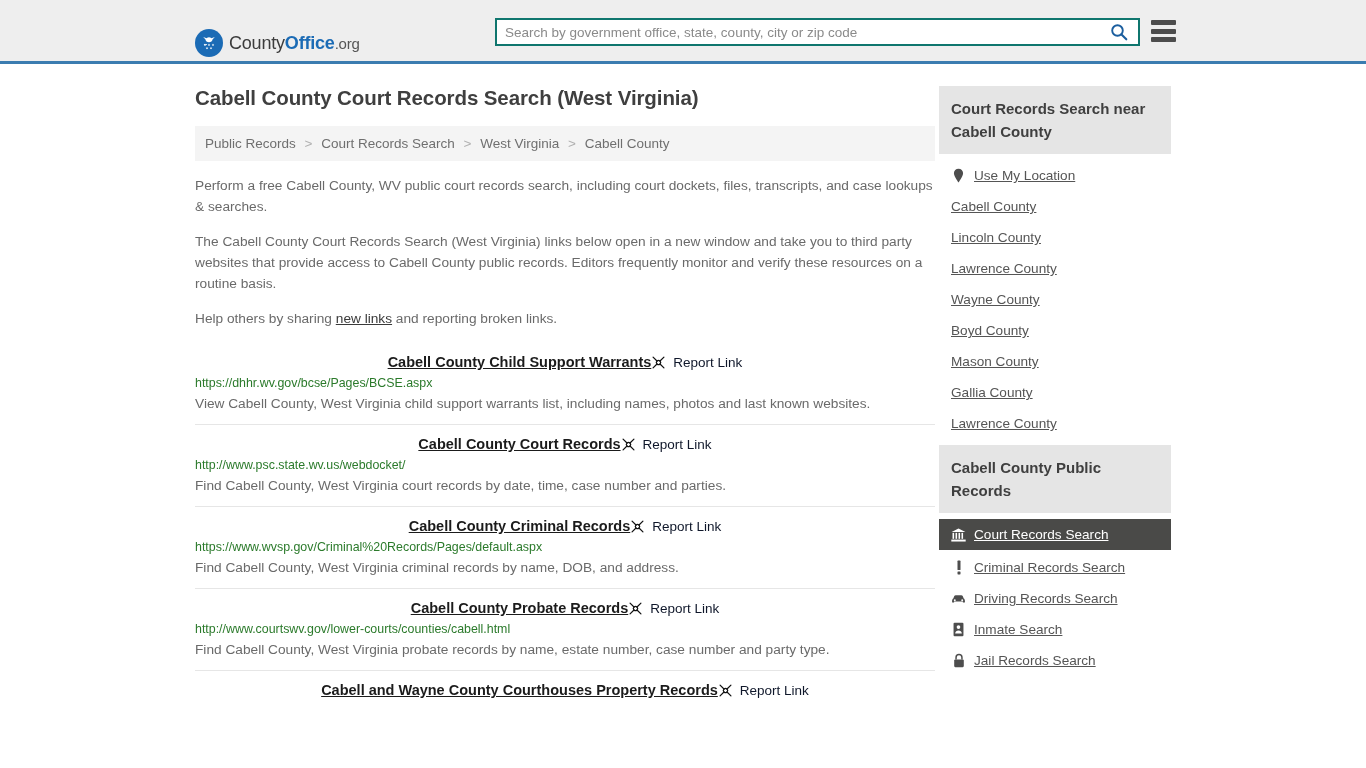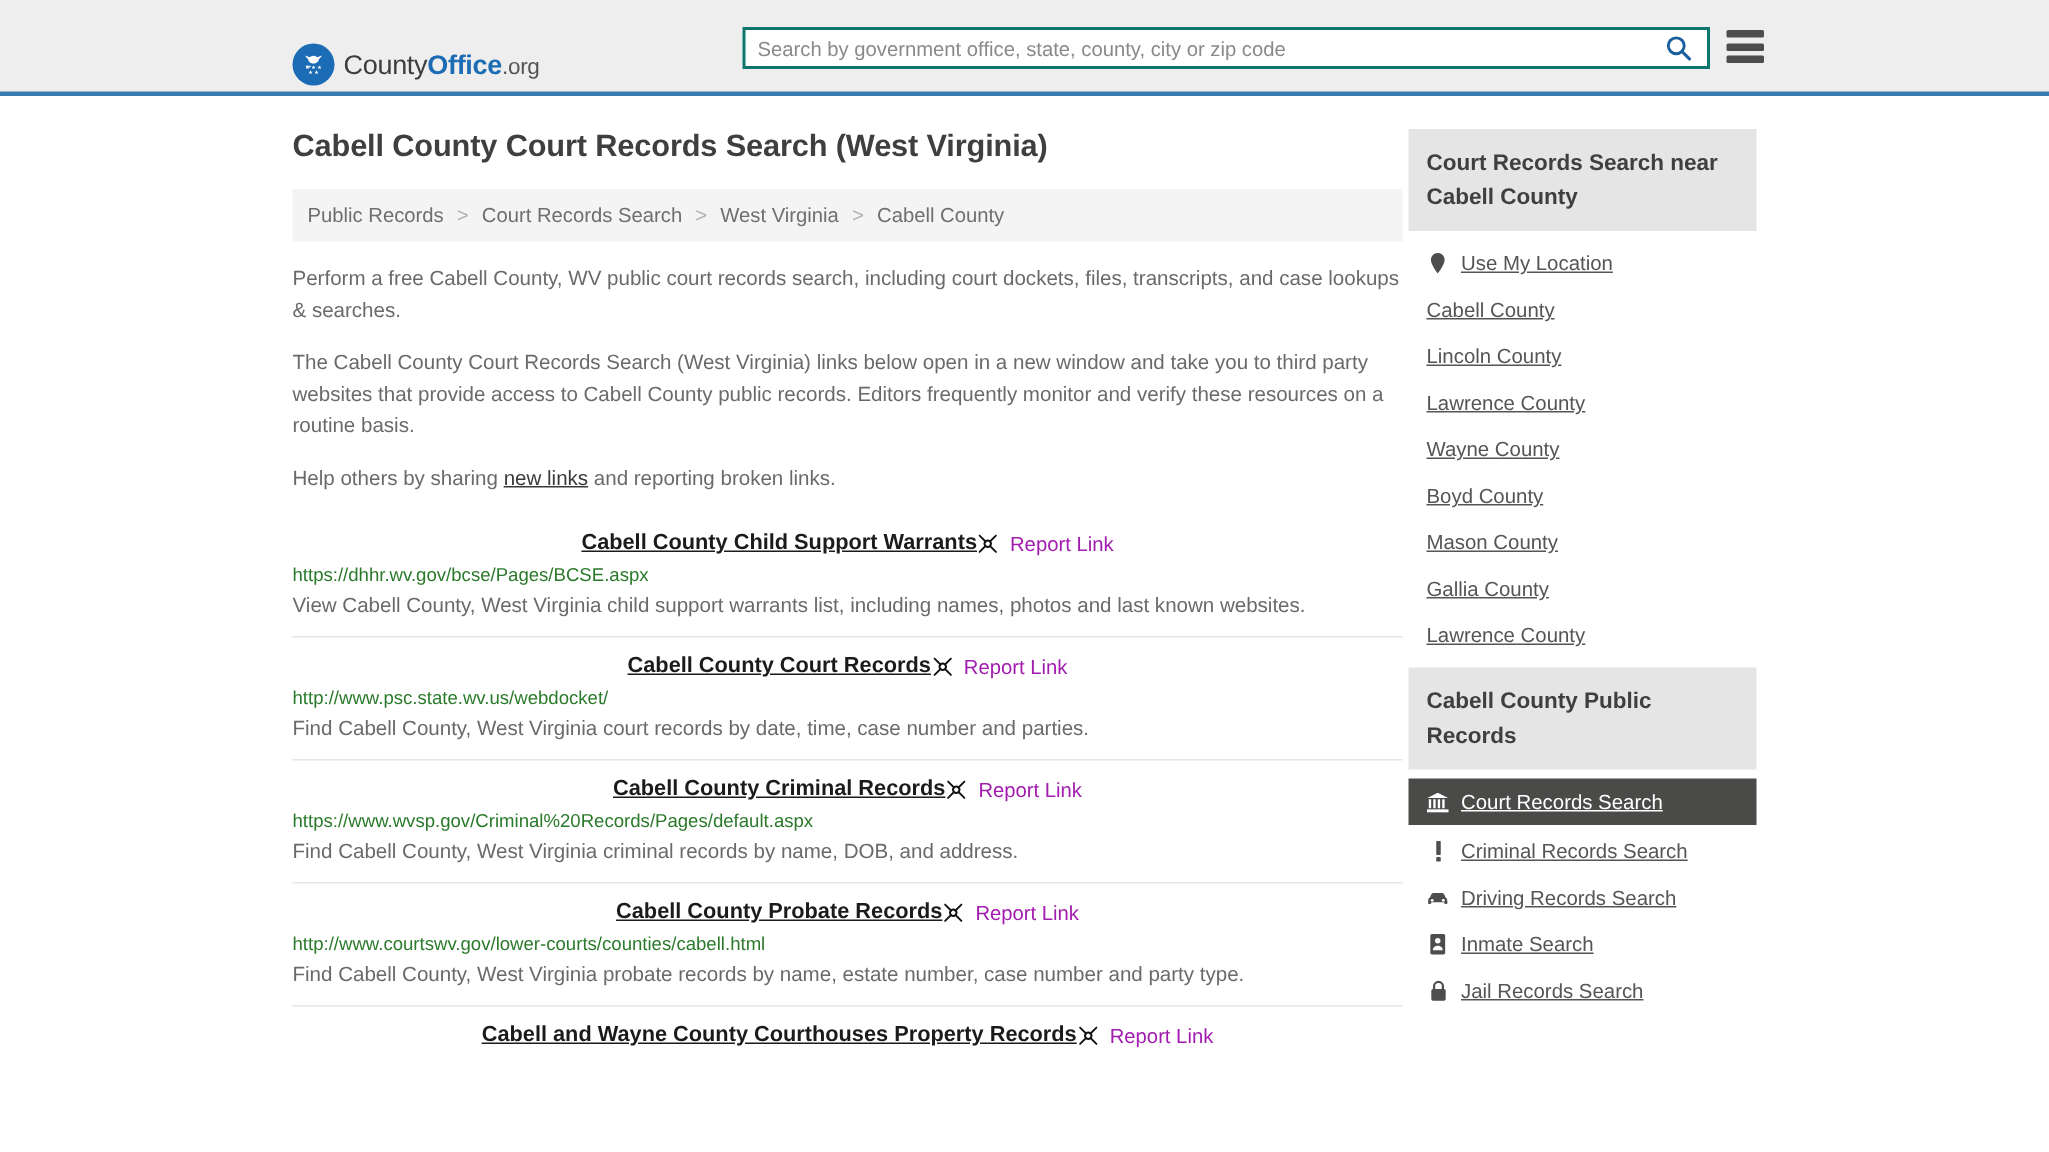--- a/index.html
+++ b/index.html
@@ -172,21 +172,21 @@
     font-weight: bold;
     color: #1b1b1b;
     text-decoration: underline;
     cursor: pointer;
   }
   .report-link {
     display: flex;
     align-items: center;
     gap: 7px;
     font-size: 13.5px;
-    color: #a21caf;
+    color: #0f172a;
     cursor: pointer;
     white-space: nowrap;
     padding-top: 1px;
   }
   .result-url {
     font-size: 12.4px;
     color: #2b7a2b;
     margin-top: 6px;
     word-break: break-all;
   }

